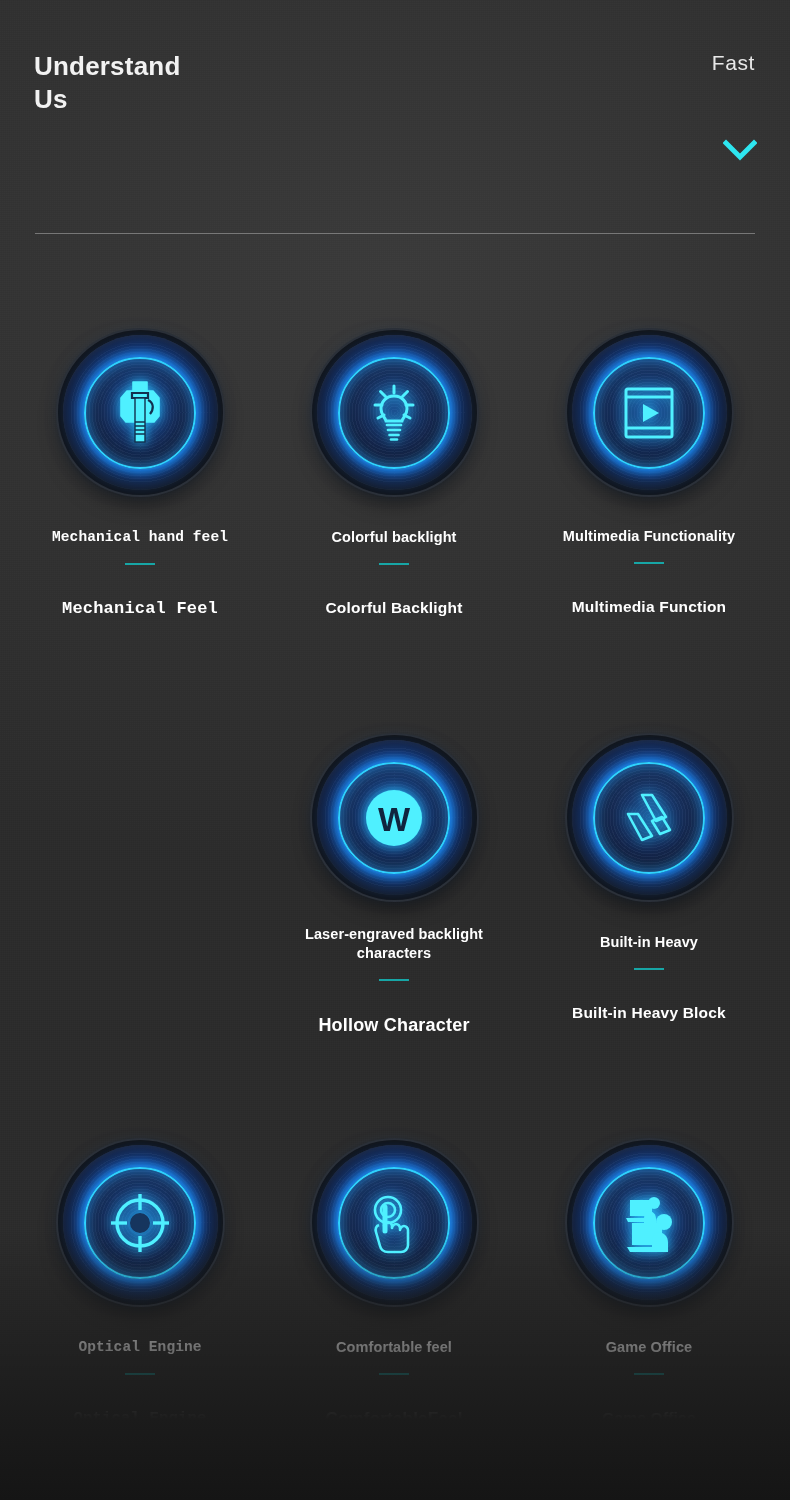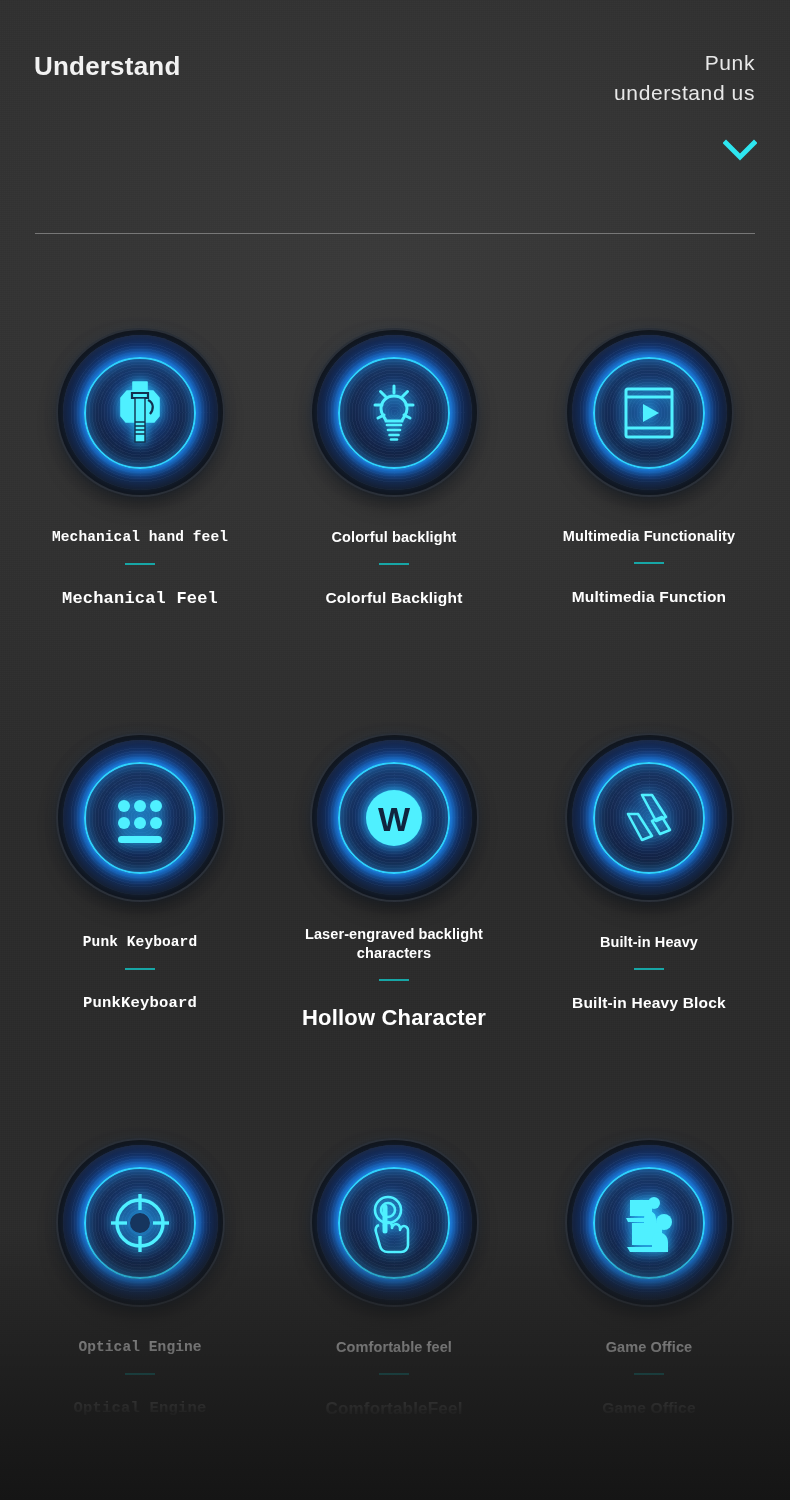--- a/index.html
+++ b/index.html
@@ -171,50 +171,50 @@
     line-height: 1.3;
     letter-spacing: .1px;
   }
   .rule {
     width: 30px;
     height: 2px;
     background: #17a6a6;
     margin: 16px auto 0;
   }
   .label-zh {
-    margin-top: 24px;
+    margin-top: 34px;
     color: #ffffff;
     font-size: 15.5px;
     font-weight: bold;
     letter-spacing: .2px;
   }
 
   
   .r0 .c0 .label-en { margin-top: 38px; }
   .r0 .c1 .label-en { margin-top: 38px; }
   .r0 .c2 .label-en { margin-top: 37px; }
   .r1 .c1 .label-en { margin-top: 30px; }
   .r2 .c1 .label-zh { font-size: 17px; }
-  .r1 .c1 .label-zh { font-size: 22px; }
+  .r1 .c1 .label-zh { font-size: 18px; }
   .r0 .c0 .label-zh { font-size: 17px; }
 </style>
 </head>
 <body>
 
 <div class="page"></div>
 
 <div class="header">
 
   <div class="title">
     <div>Understand</div>
+    <div>Us</div>
   </div>
 
   <div class="subtitle">
-    <div>Punk</div>
-    <div>understand us</div>
+    <div>Fast</div>
   </div>
 
   <div class="chevron">
     <svg viewBox="0 0 34 26" aria-hidden="true">
       <path d="M3 5 L17 19 L31 5" fill="none" stroke="#2ee6f0" stroke-width="5" stroke-linecap="square" stroke-linejoin="miter"></path>
     </svg>
   </div>
 
   <div class="divider"></div>
 </div>
@@ -286,40 +286,20 @@
         </span>
       </div>
       <div class="label-en">Colorful backlight</div>
       <div class="rule"></div>
       <div class="label-zh">Colorful Backlight</div>
     </div>
   </div>
 
   <div class="row r1">
 
-    <div class="cell c0">
-      <div class="badge">
-        <span class="glyph">
-          <svg viewBox="0 0 74 74">
-            <g fill="#4ff0ff">
-              <circle cx="21" cy="25" r="6"></circle>
-              <circle cx="37" cy="25" r="6"></circle>
-              <circle cx="53" cy="25" r="6"></circle>
-              <circle cx="21" cy="42" r="6"></circle>
-              <circle cx="37" cy="42" r="6"></circle>
-              <circle cx="53" cy="42" r="6"></circle>
-              <rect x="15" y="55" width="44" height="7" rx="3.5"></rect>
-            </g>
-          </svg>
-        </span>
-      </div>
-      <div class="label-en">Punk Keyboard</div>
-      <div class="rule"></div>
-      <div class="label-zh">PunkKeyboard</div>
-    </div>
 
     <div class="cell c1">
       <div class="badge">
         <span class="glyph">
           <svg viewBox="0 0 74 74">
             <circle cx="37" cy="37" r="28" fill="#4ff0ff"></circle>
             <text x="37" y="50" text-anchor="middle" font-family="Liberation Sans, sans-serif" font-size="34" font-weight="bold" fill="#10253f">W</text>
           </svg>
         </span>
       </div>

